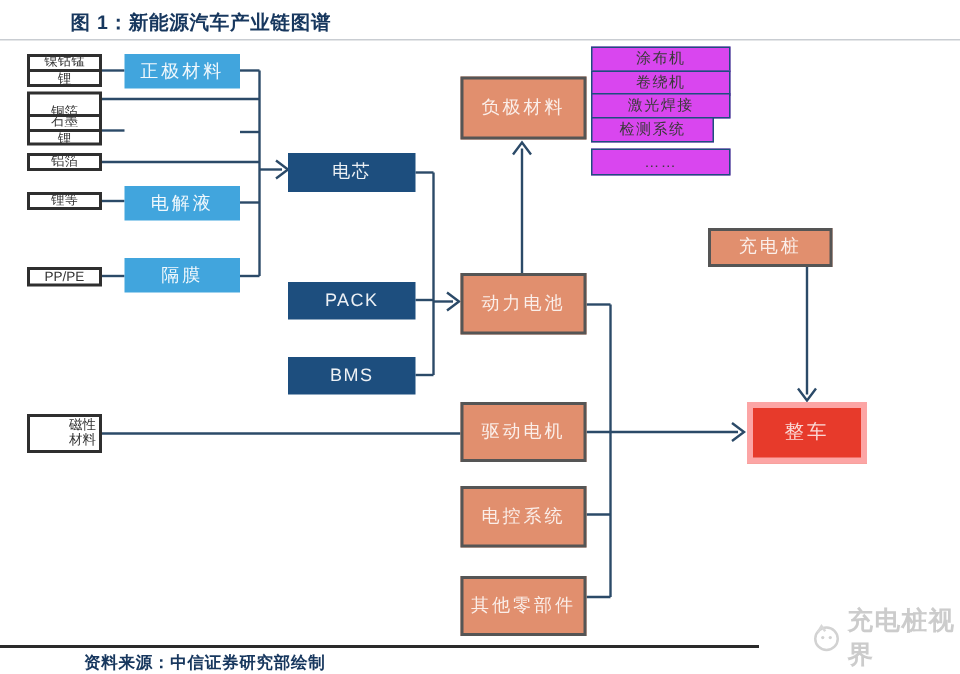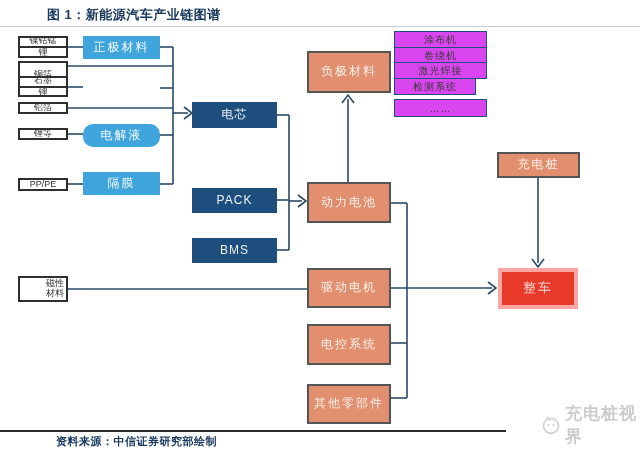--- a/index.html
+++ b/index.html
@@ -104,33 +104,33 @@
   </div>
   <div class="node small-box" style="left:18px;top:102px;width:50px;height:12px;">铝箔</div>
   <div class="node small-box" style="left:18px;top:128px;width:50px;height:12px;">锂等</div>
   <div class="node small-box" style="left:18px;top:178px;width:50px;height:13px;">PP/PE</div>
   <div class="node small-box" style="left:18px;top:276px;width:50px;height:26px;flex-direction:column;padding-left:24px;">
     <span>磁性</span>
     <span>材料</span>
   </div>
 
   <div class="node lightblue" style="left:83px;top:36px;width:77px;height:23px;">正极材料</div>
-  <div class="node lightblue" style="left:83px;top:124px;width:77px;height:23px;border-radius:10px;">电解液</div>
+  <div class="node lightblue" style="left:83px;top:124px;width:77px;height:23px;">电解液</div>
   <div class="node lightblue" style="left:83px;top:172px;width:77px;height:23px;">隔膜</div>
 
   <div class="node darkblue" style="left:192px;top:102px;width:85px;height:26px;">电芯</div>
   <div class="node darkblue" style="left:192px;top:188px;width:85px;height:25px;">PACK</div>
   <div class="node darkblue" style="left:192px;top:238px;width:85px;height:25px;">BMS</div>
 
   <div class="node salmon" style="left:307px;top:51px;width:84px;height:42px;">负极材料</div>
   <div class="node salmon" style="left:307px;top:182px;width:84px;height:41px;">动力电池</div>
   <div class="node salmon" style="left:307px;top:268px;width:84px;height:40px;">驱动电机</div>
   <div class="node salmon" style="left:307px;top:324px;width:84px;height:41px;">电控系统</div>
   <div class="node salmon" style="left:307px;top:384px;width:84px;height:40px;">其他零部件</div>
-  <div class="node salmon" style="left:497px;top:152px;width:83px;height:26px;text-align:right;">充电桩</div>
+  <div class="node salmon" style="left:472px;top:152px;width:83px;height:26px;text-align:right;">充电桩</div>
 
   <div class="node red" style="left:498px;top:268px;width:80px;height:41px;">整车</div>
 
   <div class="node white-row" style="left:394px;top:31px;width:93px;height:17px;">涂布机</div>
   <div class="node white-row" style="left:394px;top:46.5px;width:93px;height:17px;">卷绕机</div>
   <div class="node white-row" style="left:394px;top:62px;width:93px;height:17px;">激光焊接</div>
   <div class="node white-row" style="left:394px;top:77.5px;width:82px;height:17px;">检测系统</div>
   <div class="node white-row" style="left:394px;top:99px;width:93px;height:18px;">……</div>
 
 </div>

